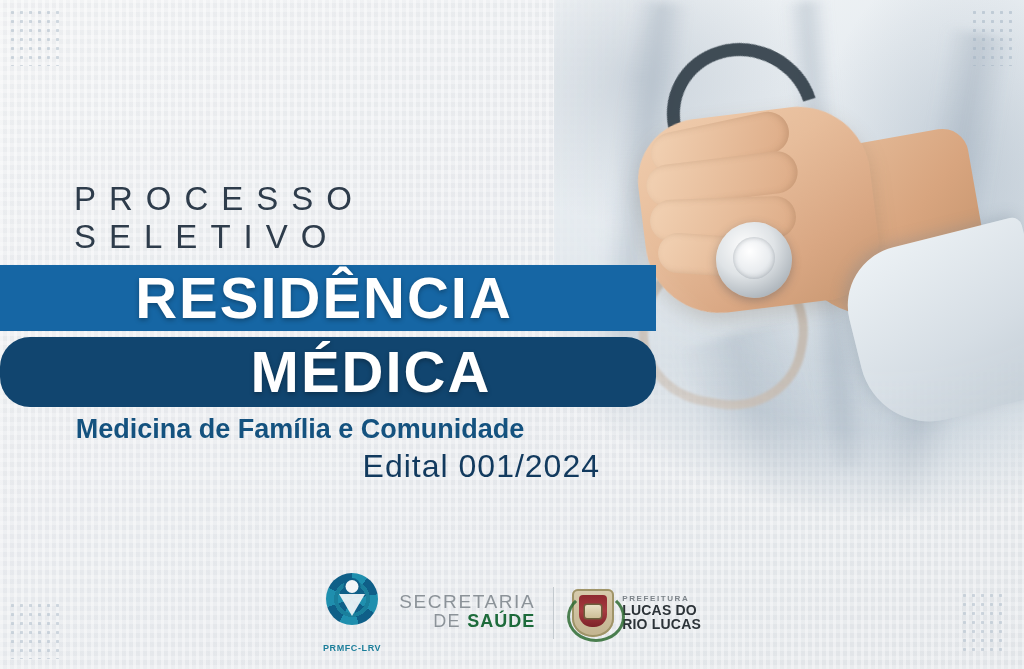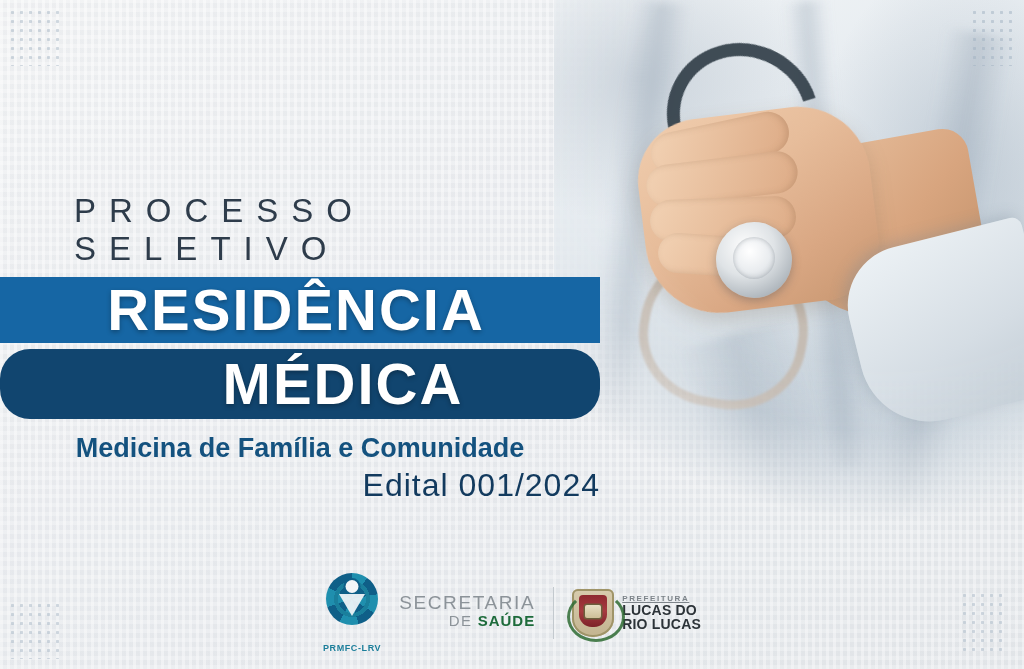--- a/index.html
+++ b/index.html
@@ -122,41 +122,41 @@
   
   .ribbon{
     position:absolute;left:-150px;top:44px;width:540px;height:48px;
     background:linear-gradient(180deg,#fbe317 0%,#f7dc00 48%,#ecd000 100%);
     transform:rotate(-41deg);transform-origin:left center;
     box-shadow:0 2px 7px rgba(120,110,0,.22);
     display:flex;align-items:center;justify-content:center;
   }
 
   
-  .headline{position:absolute;left:0;top:192px;width:620px;}
+  .headline{position:absolute;left:0;top:180px;width:620px;}
   .kicker{
     margin:0 0 9px 74px;font-size:33px;letter-spacing:13px;
     color:#2e3c4b;font-weight:400;
   }
   .band{
     position:relative;display:block;box-sizing:border-box;
-    width:600px;margin:0;color:#ffffff;font-weight:bold;
+    width:656px;margin:0;color:#ffffff;font-weight:bold;
     text-shadow:0 2px 5px rgba(0,0,0,.3);
   }
   .band-1{
     background:#1666a4;height:66px;line-height:66px;
     font-size:58px;letter-spacing:2px;text-align:center;padding-right:8px;
   }
   .band-gap{height:6px;width:600px;background:transparent;}
   .band-2{
     background:#11456f;height:70px;line-height:70px;
     font-size:58px;letter-spacing:2px;text-align:center;padding-left:86px;border-radius:30px;
   }
   .sub1{
-    margin:14px 0 0 0;width:600px;text-align:center;
+    margin:7px 0 0 0;width:600px;text-align:center;
     font-size:27px;font-weight:bold;color:#14527f;
   }
   .sub2{
     margin:3px 0 0 0;width:600px;text-align:right;
     font-size:32px;font-weight:400;color:#123a5e;letter-spacing:1px;
   }
 
   
   .footer{
     position:absolute;left:0;right:0;bottom:16px;height:80px;
@@ -178,21 +178,21 @@
   .prmfc-mark:after{
     content:"";position:absolute;left:50%;top:21px;transform:translateX(-50%);
     width:0;height:0;border-left:13px solid transparent;border-right:13px solid transparent;
     border-top:22px solid #f3f6f8;opacity:.92;
   }
   .prmfc-label{
     font-size:9px;font-weight:bold;letter-spacing:.6px;color:#1b7e9a;
   }
   .sec-saude{line-height:1.05;text-align:right;padding-bottom:4px;}
   .sec-line1{font-size:19px;letter-spacing:1.6px;color:#8c9399;font-weight:400;}
-  .sec-line2{font-size:15px;letter-spacing:1.3px;color:#8c9399;font-weight:400;}
+  .sec-line2{font-size:18px;letter-spacing:1.3px;color:#8c9399;font-weight:400;}
   .sec-line2 b{color:#1d6b3b;font-weight:bold;letter-spacing:1px;}
   .divider{width:1px;height:52px;background:#c3c9ce;}
   .pref{display:flex;align-items:center;gap:8px;}
   .brasao{
     width:42px;height:48px;position:relative;
     background:linear-gradient(180deg,#d8ccae 0%,#c3b490 100%);
     border-radius:6px 6px 50% 50%/6px 6px 38% 38%;
     box-shadow:inset 0 0 0 2px #9f9468;
   }
   .brasao:before{
@@ -204,21 +204,21 @@
     content:"";position:absolute;left:13px;top:16px;width:16px;height:13px;
     background:linear-gradient(180deg,#e8dfc4,#cdbf97);border-radius:2px;
     box-shadow:0 0 0 1.5px #6c5f3c;
   }
   .brasao-wreath{
     position:absolute;left:-5px;top:3px;width:52px;height:44px;
     border:3px solid #2e6b33;border-radius:50%;
     border-top-color:transparent;opacity:.85;
   }
   .pref-text{line-height:1.02;}
-  .pref-small{font-size:8px;letter-spacing:1.6px;color:#7d848a;font-weight:bold;text-decoration:underline;}
+  .pref-small{font-size:8px;letter-spacing:1.6px;color:#7d848a;font-weight:bold;}
   .pref-big{font-size:14px;font-weight:bold;color:#2c3338;letter-spacing:.2px;}
 </style>
 </head>
 <body>
 
 <div class="poster">
 
   <div class="texture"></div>
 
   <div class="photo-wrap">

